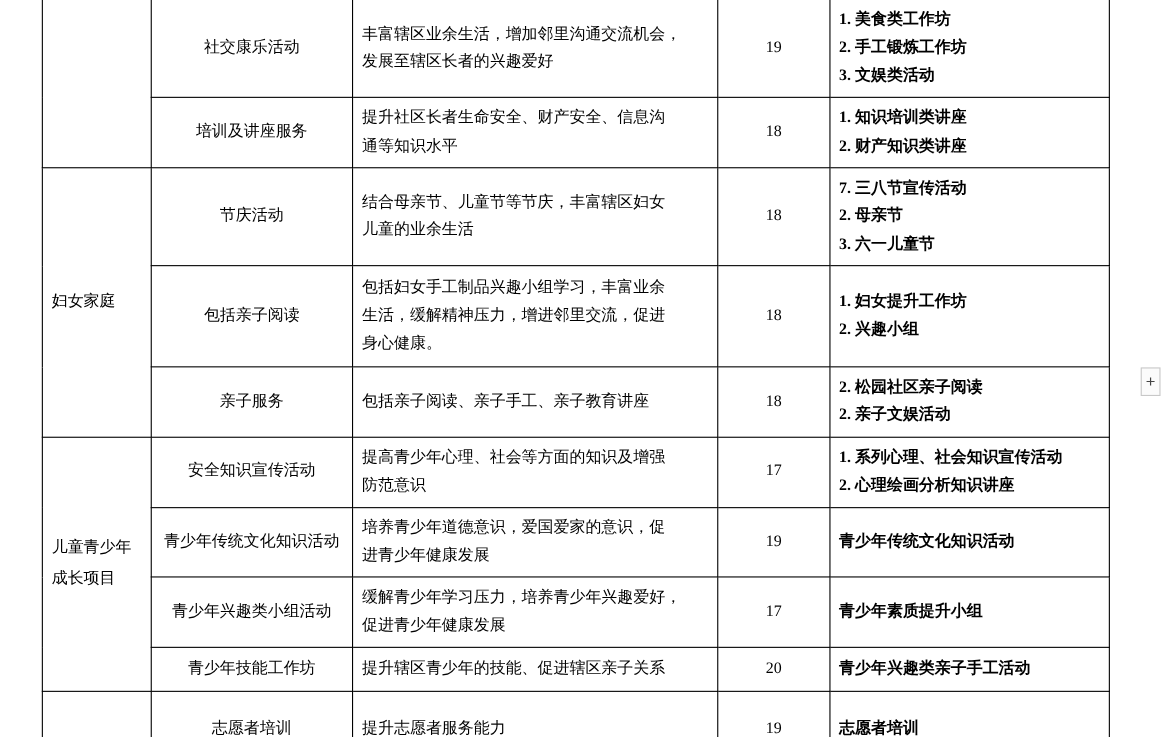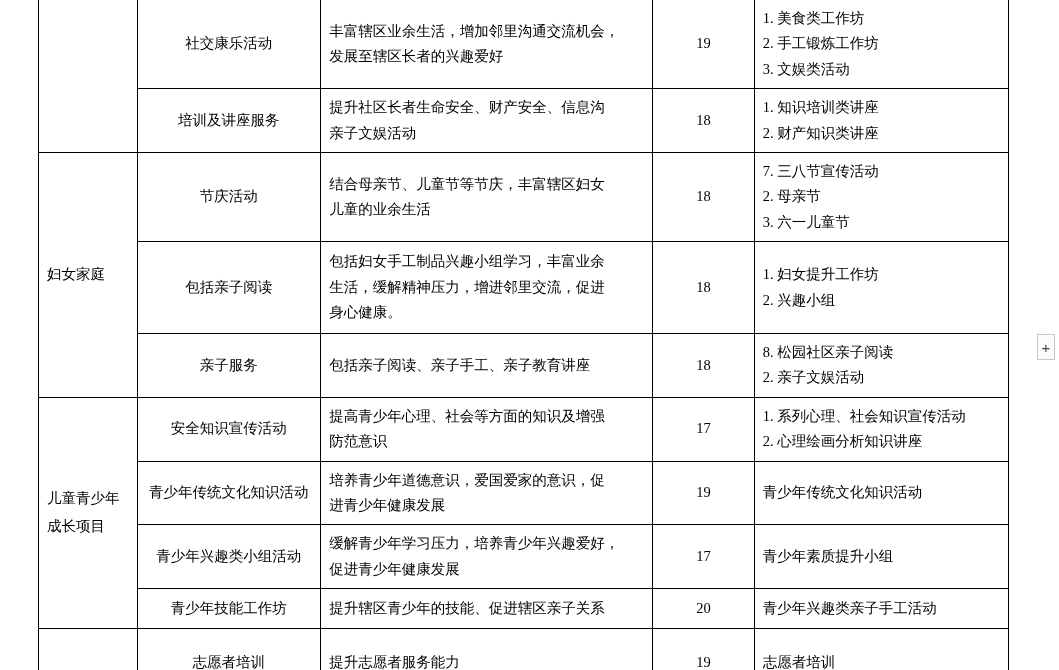--- a/index.html
+++ b/index.html
@@ -59,20 +59,21 @@
   .desc-line {
     display: block;
   }
   .desc-center {
     display: block;
     text-align: center;
   }
   .list-line {
     display: block;
     white-space: nowrap;
+    font-weight: bold;
   }
   .cat-multi {
     line-height: 1.9;
   }
   
   .side-plus {
     position: absolute;
     right: 4px;
     top: 334px;
     width: 18px;
@@ -125,21 +126,21 @@
           <span class="list-line">1. 美食类工作坊</span>
           <span class="list-line">2. 手工锻炼工作坊</span>
           <span class="list-line">3. 文娱类活动</span>
         </td>
       </tr>
 
       <tr style="height:54px">
         <td class="name-cell">培训及讲座服务</td>
         <td class="desc-cell">
           <span class="desc-line">提升社区长者生命安全、财产安全、信息沟</span>
-          <span class="desc-center">亲子文娱活动</span>
+          <span class="desc-center">通等知识水平</span>
         </td>
         <td class="num-cell">18</td>
         <td class="content-cell">
           <span class="list-line">1. 知识培训类讲座</span>
           <span class="list-line">2. 财产知识类讲座</span>
         </td>
       </tr>
 
       <tr style="height:74px">
         <td class="cat-cell" rowspan="3">
@@ -172,21 +173,21 @@
         </td>
       </tr>
 
       <tr style="height:54px">
         <td class="name-cell">亲子服务</td>
         <td class="desc-cell">
           <span class="desc-center">包括亲子阅读、亲子手工、亲子教育讲座</span>
         </td>
         <td class="num-cell">18</td>
         <td class="content-cell">
-          <span class="list-line">8. 松园社区亲子阅读</span>
+          <span class="list-line">2. 松园社区亲子阅读</span>
           <span class="list-line">2. 亲子文娱活动</span>
         </td>
       </tr>
 
       <tr style="height:56px">
         <td class="cat-cell" rowspan="4">
           <span class="cat-multi">儿童青少年成长项目</span>
         </td>
         <td class="name-cell">安全知识宣传活动</td>
         <td class="desc-cell">

